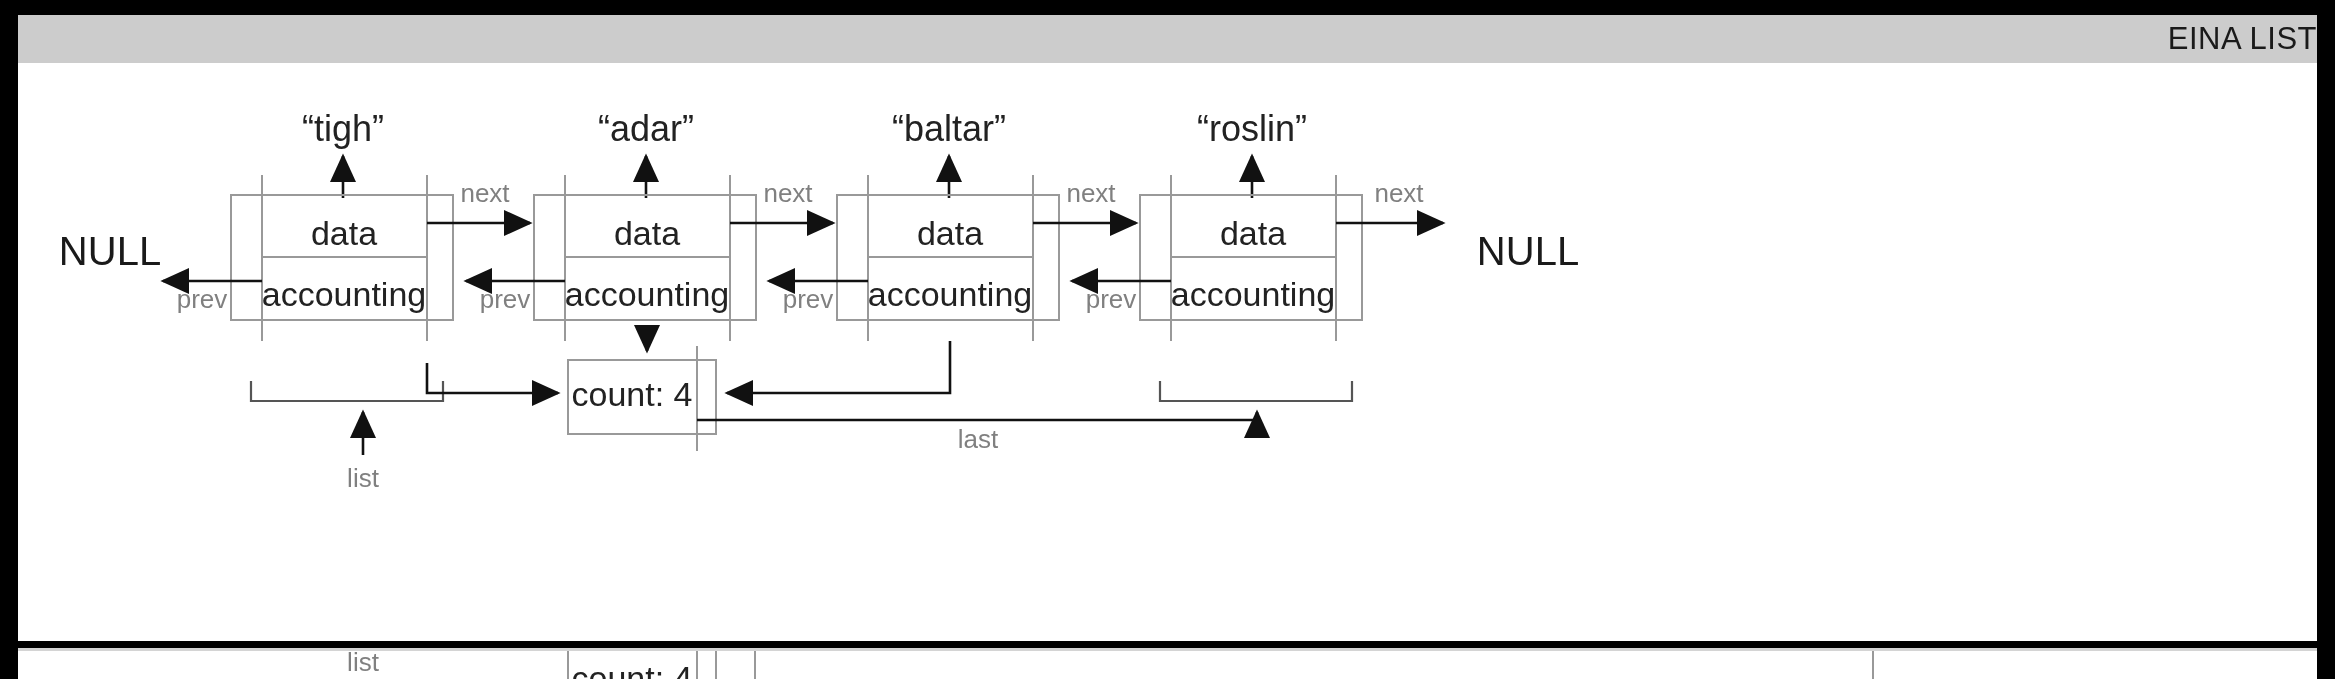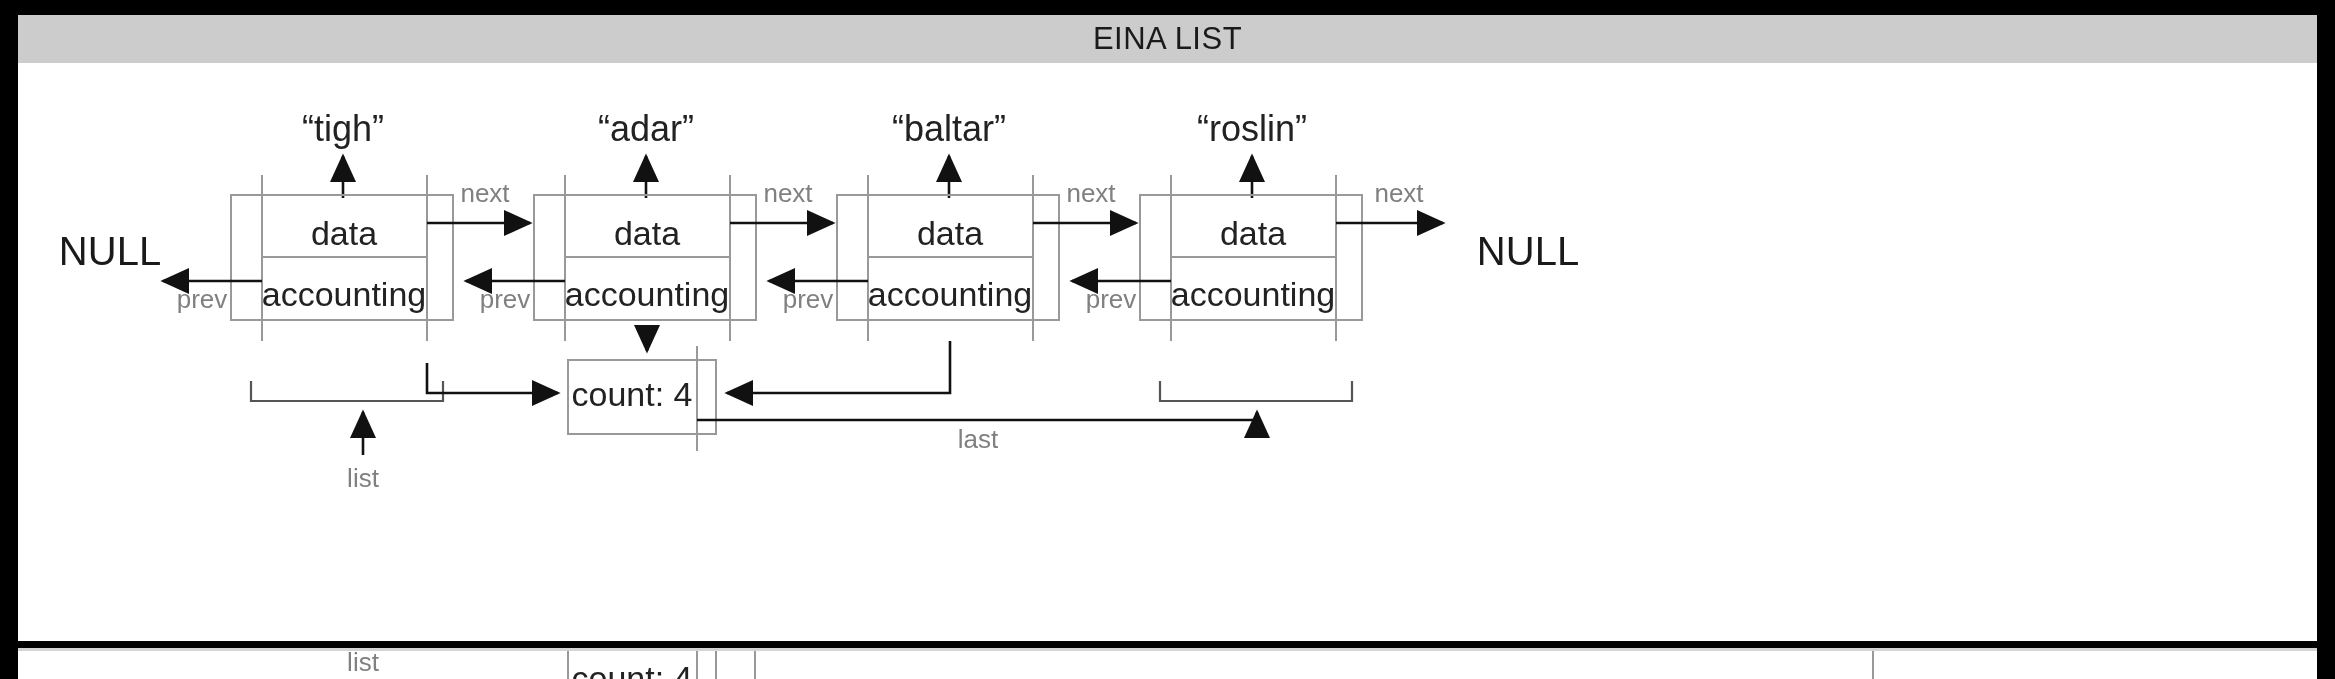--- a/index.html
+++ b/index.html
@@ -25,21 +25,21 @@
   }
   #titlebar {
     position: absolute;
     left: 0;
     top: 0;
     width: 2299px;
     height: 48px;
     background: #cccccc;
     display: flex;
     align-items: center;
-    justify-content: center;
+    justify-content: flex-end;
   }
   #titlebar .title-text {
     font-size: 31px;
     color: #1a1a1a;
     letter-spacing: 0.5px;
     font-family: "Liberation Sans", sans-serif;
   }
   #canvas {
     position: absolute;
     left: 0;

